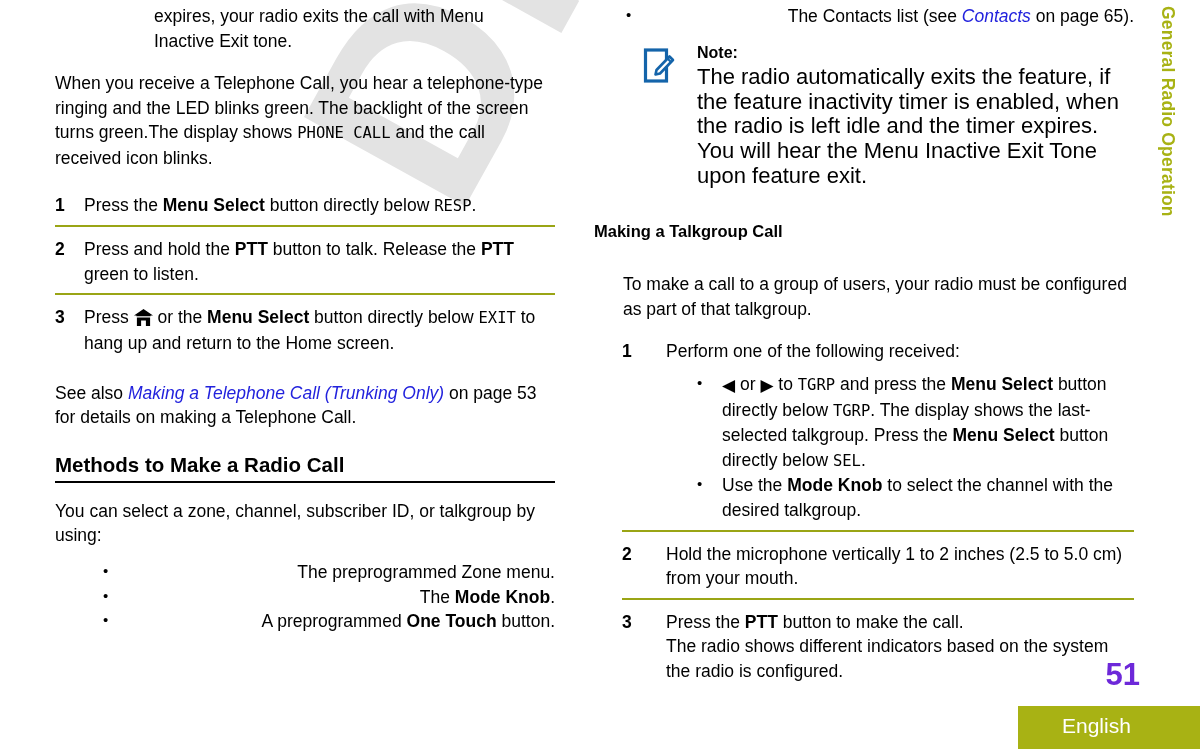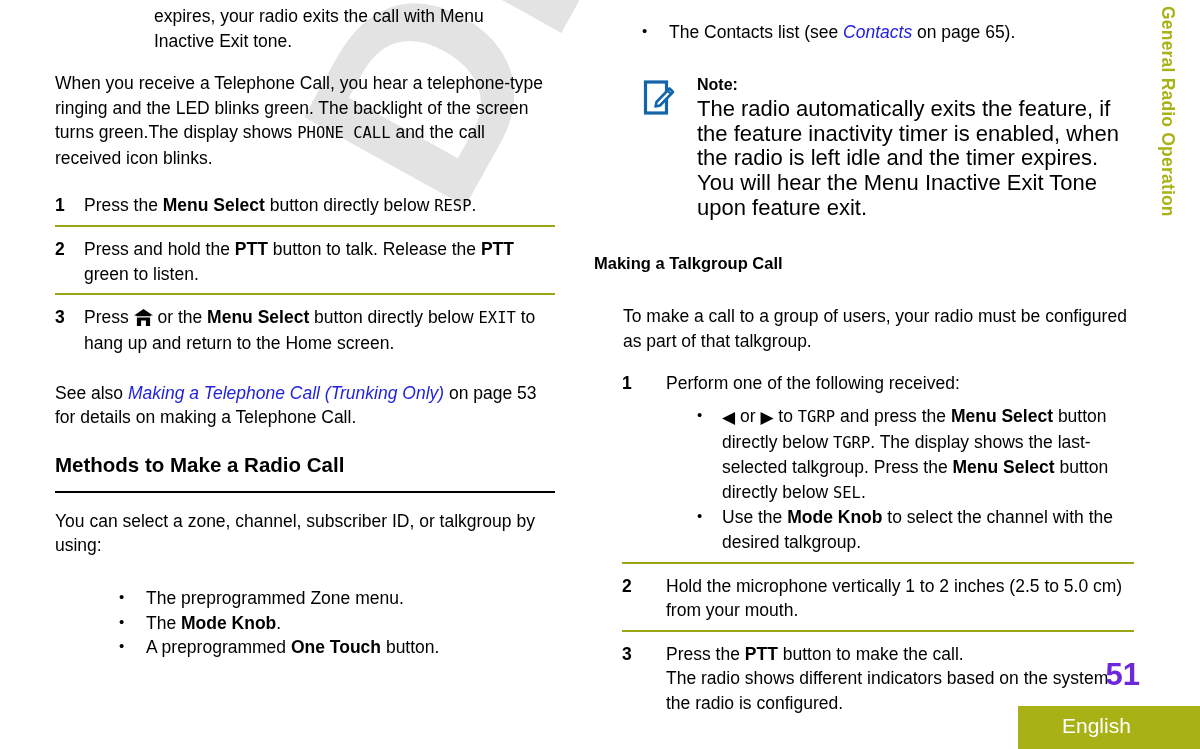--- a/index.html
+++ b/index.html
@@ -79,36 +79,37 @@
   .xref {
     color: #2222dd;
     font-style: italic;
   }
 
   
   .h1 {
     font-size: 20.5px;
     font-weight: bold;
     margin: 0;
-    padding-bottom: 13px;
+    padding-bottom: 3px;
     border-bottom: 2.2px solid #000000;
     line-height: 26px;
   }
   .h2 {
     font-size: 16.5px;
     font-weight: bold;
     margin: 16px;
     line-height: 22px;
   }
 
   
   ul.bullets {
     list-style: none;
-    margin: 16px;
+    margin: 0;
     padding: 0;
+    text-align: right;
   }
   ul.bullets > li {
     position: relative;
     font-size: 17.5px;
     line-height: 24.6px;
     padding-left: 30px;
     margin-left: 45px;
   }
   ul.bullets > li::before {
     content: "\2022";

